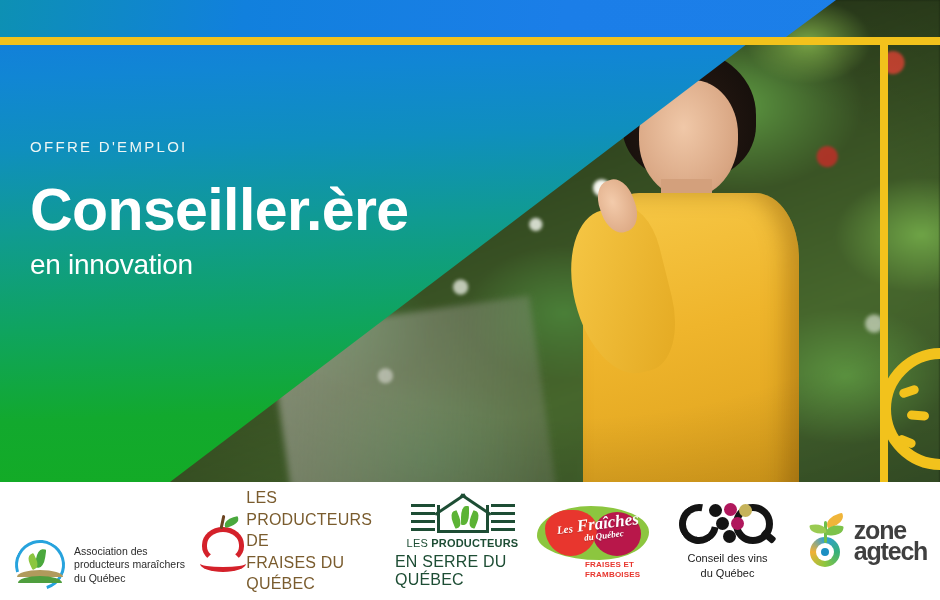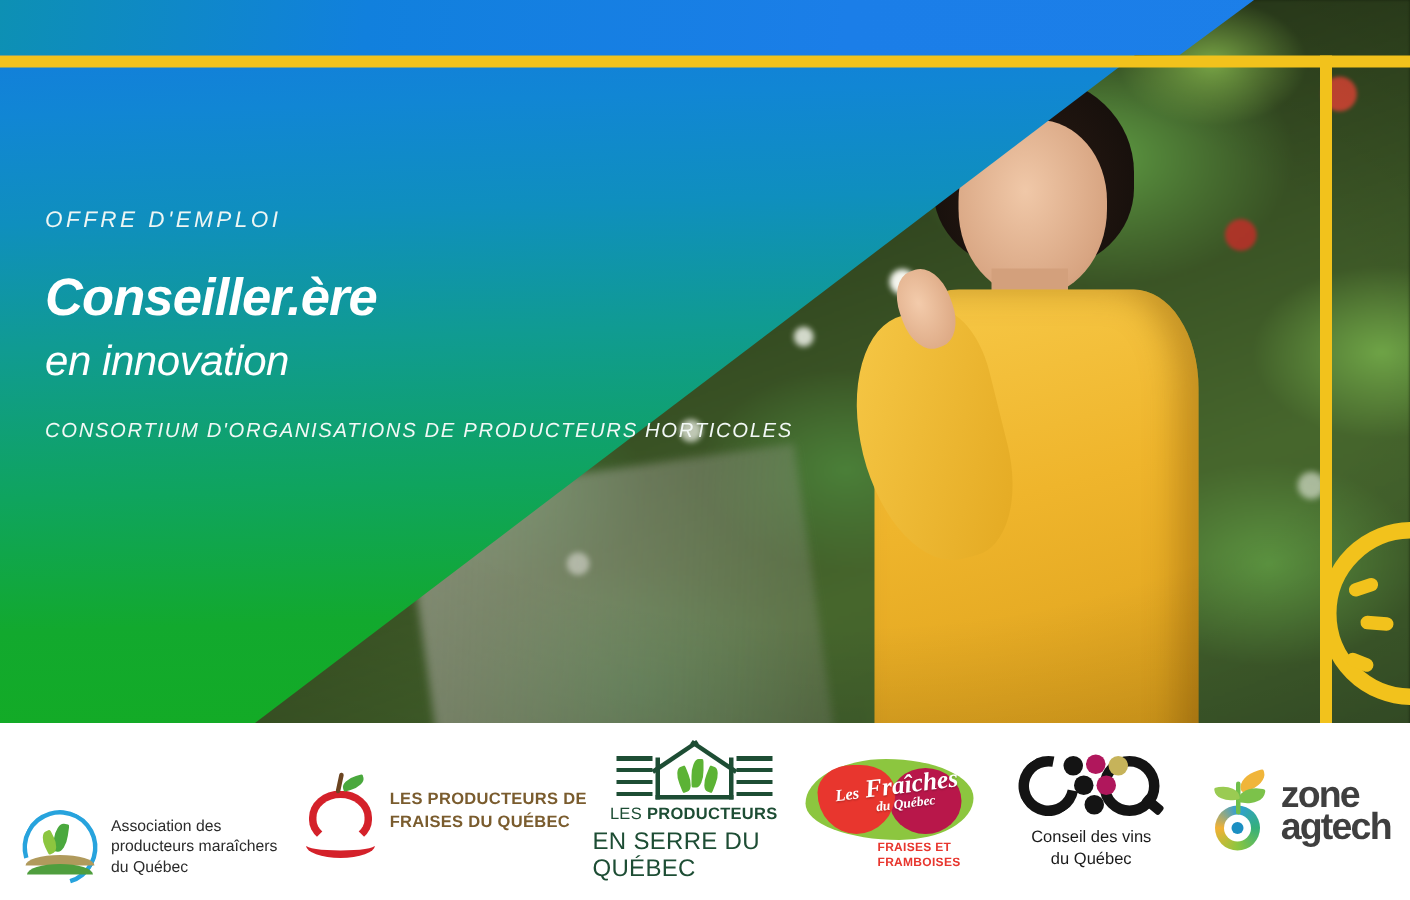--- a/index.html
+++ b/index.html
@@ -4,21 +4,21 @@
 <style>
   html,body{margin:0;padding:0;}
   body{
     width:940px;height:600px;overflow:hidden;
     font-family:"Liberation Sans","DejaVu Sans",sans-serif;
     background:#ffffff;
   }
   .poster{position:relative;width:940px;height:600px;overflow:hidden;background:#fff;}
 
   
-  .hero{position:absolute;left:0;top:0;width:940px;height:522px;overflow:hidden;font-style:italic;}
+  .hero{position:absolute;left:0;top:0;width:940px;height:522px;overflow:hidden;}
 
   
   .photo{position:absolute;inset:0;background:#1d2a12;}
   .photo .leafA{position:absolute;inset:0;
     background:
       radial-gradient(circle at 95% 12%, rgba(226,70,54,.85) 0 10px, rgba(226,70,54,0) 13px),
       radial-gradient(circle at 88% 30%, rgba(198,44,40,.8) 0 9px, rgba(198,44,40,0) 12px),
       radial-gradient(ellipse 90px 60px at 86% 8%, #7fae49 0%, rgba(127,174,73,0) 70%),
       radial-gradient(ellipse 120px 80px at 98% 45%, #6ea346 0%, rgba(110,163,70,0) 72%),
       radial-gradient(ellipse 140px 95px at 90% 72%, #5c9440 0%, rgba(92,148,64,0) 72%),
@@ -82,21 +82,21 @@
     border:11px solid #f2c21c;border-radius:50%;box-sizing:border-box;}
   .ring .dash{position:absolute;background:#f2c21c;border-radius:6px;}
   .ring .d1{left:8px;top:28px;width:20px;height:9px;transform:rotate(-18deg);}
   .ring .d2{left:16px;top:52px;width:22px;height:9px;transform:rotate(4deg);}
   .ring .d3{left:6px;top:78px;width:19px;height:9px;transform:rotate(22deg);}
   .ring-mask{position:absolute;left:880px;top:340px;width:8px;height:140px;background:#f2c21c;}
 
   
   .copy{position:absolute;left:30px;top:138px;width:520px;color:#fff;}
   .eyebrow{font-size:15px;letter-spacing:2.3px;font-weight:400;color:#eef6f4;margin:0 0 26px 0;}
-  .h1{font-size:35px;font-weight:700;letter-spacing:-.6px;line-height:1;margin:0 0 10px 0;}
+  .h1{font-size:59px;font-weight:700;letter-spacing:-.6px;line-height:1;margin:0 0 10px 0;}
   .h2{font-size:28px;font-weight:300;letter-spacing:-.3px;line-height:1.05;margin:0 0 22px 0;}
   .sub{font-size:13.5px;letter-spacing:1.1px;line-height:1.42;font-weight:400;color:#f2f8f6;margin:0;}
 
   
   .logobar{position:absolute;left:0;top:482px;width:940px;height:118px;background:#fff;
     display:flex;align-items:center;}
   .logo{display:flex;align-items:center;justify-content:center;height:100%;}
   .l1{width:200px;}.l2{width:195px;}.l3{width:135px;}
   .l4{width:130px;}.l5{width:135px;}.l6{width:145px;}
 
@@ -118,21 +118,21 @@
   .lpq .apple{position:relative;width:46px;height:52px;}
   .lpq .apple .body{position:absolute;left:2px;top:12px;width:42px;height:36px;
     border:5px solid #d4212a;border-radius:50% 50% 46% 46%;box-sizing:border-box;
     border-bottom-color:transparent;}
   .lpq .apple .swoop{position:absolute;left:0;top:40px;width:46px;height:12px;
     border-bottom:5px solid #d4212a;border-radius:0 0 50% 50%;}
   .lpq .apple .stem{position:absolute;left:21px;top:0;width:3px;height:14px;background:#6b4420;
     border-radius:2px;transform:rotate(12deg);}
   .lpq .apple .leaf{position:absolute;left:24px;top:3px;width:15px;height:8px;background:#4aa83d;
     border-radius:70% 10% 70% 10%;transform:rotate(-16deg);}
-  .lpq .txt{font-size:11px;font-weight:700;line-height:1.35;color:#7a5c2e;letter-spacing:.2px;}
+  .lpq .txt{font-size:16px;font-weight:400;line-height:1.35;color:#7a5c2e;letter-spacing:.2px;}
 
   .pser{display:flex;flex-direction:column;align-items:center;gap:4px;}
   .pser .house{position:relative;width:104px;height:40px;}
   .pser .house .roofL{position:absolute;left:18px;top:0;width:36px;height:3px;background:#1d4d34;
     transform:rotate(-34deg);transform-origin:right center;}
   .pser .house .roofR{position:absolute;left:50px;top:0;width:36px;height:3px;background:#1d4d34;
     transform:rotate(34deg);transform-origin:left center;}
   .pser .house .wallL{position:absolute;left:26px;top:12px;width:3px;height:28px;background:#1d4d34;}
   .pser .house .wallR{position:absolute;left:75px;top:12px;width:3px;height:28px;background:#1d4d34;}
   .pser .house .base{position:absolute;left:26px;top:37px;width:52px;height:3px;background:#1d4d34;}
@@ -232,21 +232,20 @@
       <span class="dash d2"></span>
       <span class="dash d3"></span>
     </div>
     <div class="ring-mask"></div>
     <div class="yline-v"></div>
 
     <div class="copy">
       <p class="eyebrow">OFFRE D'EMPLOI</p>
       <h1 class="h1">Conseiller.ère</h1>
       <h2 class="h2">en innovation</h2>
-      <p class="sub">CONSORTIUM D'ORGANISATIONS DE PRODUCTEURS HORTICOLES</p>
     </div>
   </div>
 
   <div class="logobar">
 
     <div class="logo l1">
       <div class="apmq">
         <span class="mark">
           <span class="circ"></span>
             <span class="lf1"></span>

